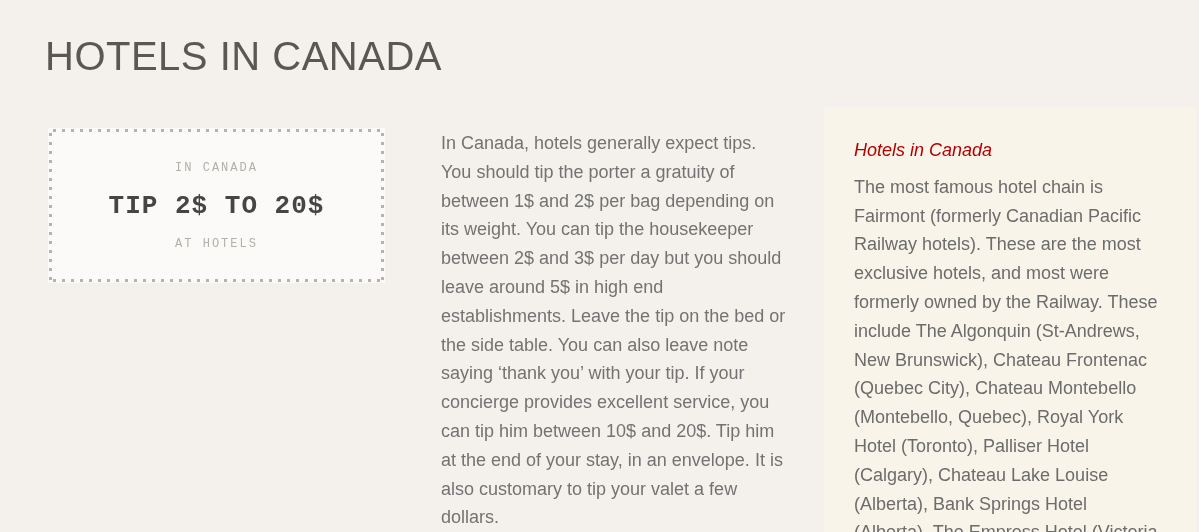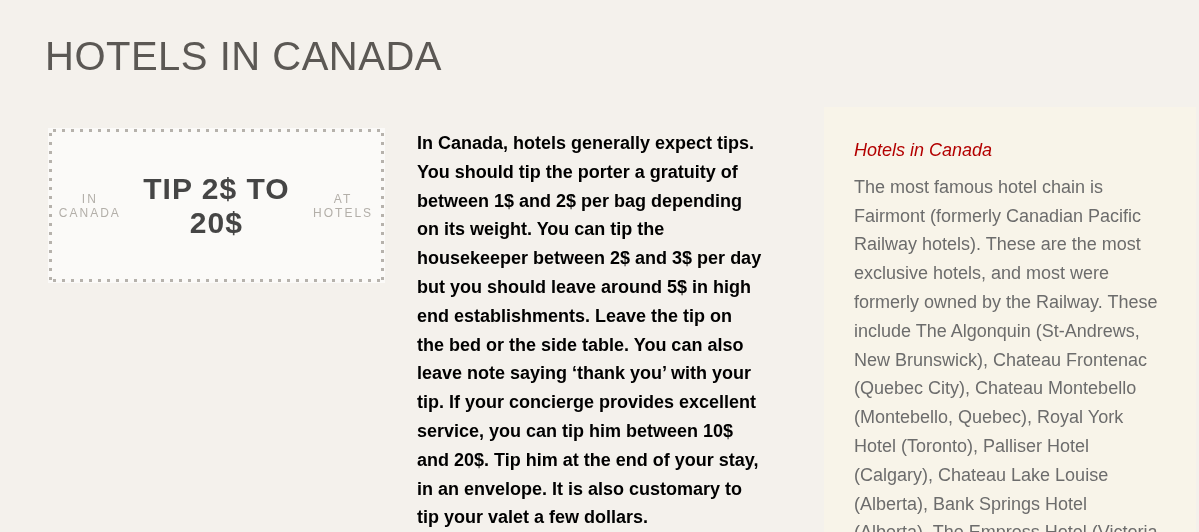--- a/index.html
+++ b/index.html
@@ -39,51 +39,51 @@
     background-color: #fbfaf8;
     background-image:
       radial-gradient(circle, #b6b2ac 1.5px, rgba(0,0,0,0) 1.8px),
       radial-gradient(circle, #b6b2ac 1.5px, rgba(0,0,0,0) 1.8px),
       radial-gradient(circle, #b6b2ac 1.5px, rgba(0,0,0,0) 1.8px),
       radial-gradient(circle, #b6b2ac 1.5px, rgba(0,0,0,0) 1.8px);
     background-size: 9px 5px, 9px 5px, 5px 9px, 5px 9px;
     background-position: 2px 0, 2px 100%, 0 2px, 100% 2px;
     background-repeat: repeat-x, repeat-x, repeat-y, repeat-y;
     display: flex;
-    flex-direction: row;
+    flex-direction: column;
     align-items: center;
     justify-content: center;
     text-align: center;
+    font-family: Liberation Mono, monospace;
   }
 
   .coupon-muted {
     font-size: 12px;
     letter-spacing: 2px;
     color: #b3afa9;
     text-transform: uppercase;
   }
 
   .coupon-main {
-    font-size: 30px;
+    font-size: 26px;
     font-weight: 700;
     letter-spacing: 1px;
     color: #454545;
     margin: 8px 0;
   }
 
   
   .article {
     position: absolute;
-    left: 385px;
+    left: 409px;
     top: 97px;
     width: 347px;
     font-size: 18px;
     line-height: 1.6;
-    color: #000000;
-    font-weight: bold;
+    color: #737373;
   }
 
   
   .sidebar {
     position: absolute;
     left: 792px;
     top: 75px;
     width: 372px;
     height: 457px;
     background: #f8f4e9;

